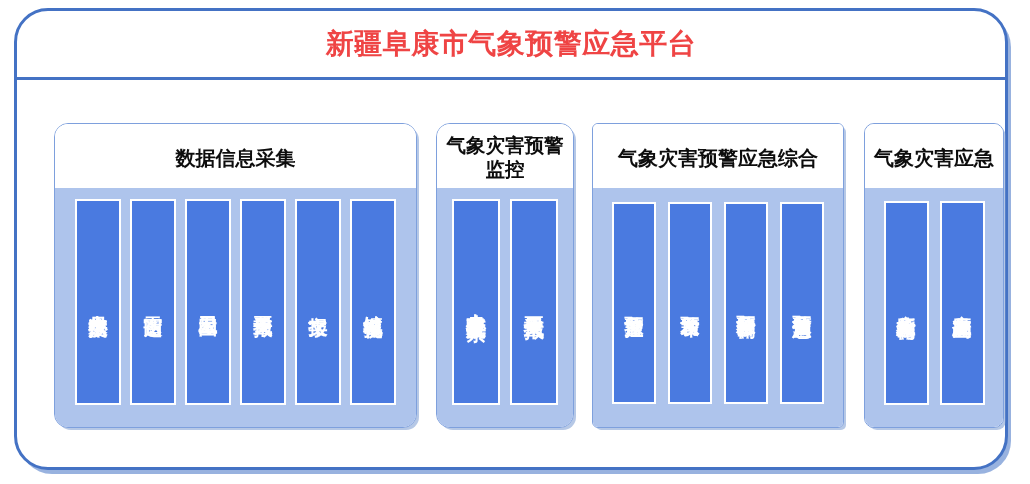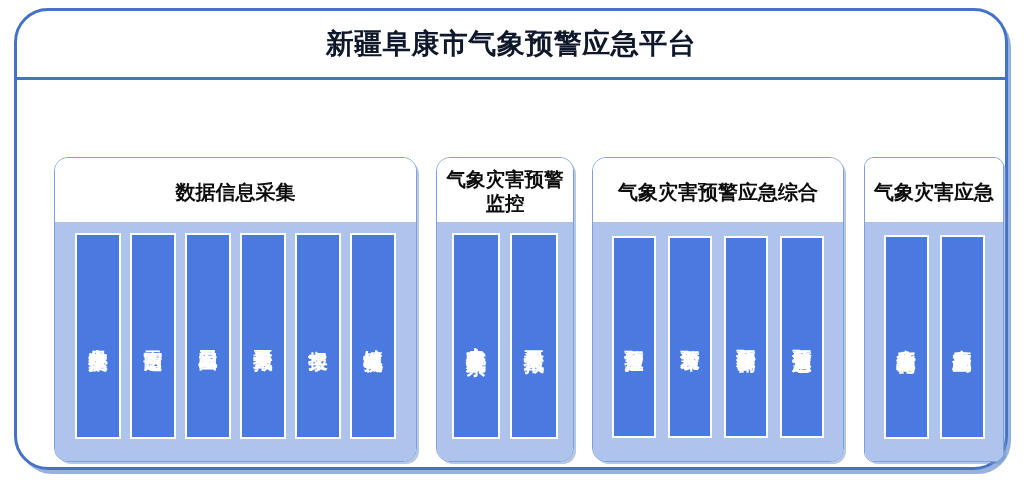--- a/index.html
+++ b/index.html
@@ -36,34 +36,33 @@
     height: 69px;
     box-sizing: border-box;
     border-bottom: 3px solid #4472c4;
     display: flex;
     align-items: center;
     justify-content: center;
   }
   #platform-title {
     font-size: 28px;
     font-weight: 700;
-    color: #0f172a;
+    color: #ef4444;
     letter-spacing: 0.5px;
     line-height: 1;
     white-space: nowrap;
   }
 
   
   #panels-row {
     position: absolute;
     left: 0;
     top: 69px;
     right: 0;
     bottom: 0;
-    margin-top: 34px;
   }
 
   .panel {
     position: absolute;
     top: 43px;
     height: 305px;
     box-sizing: border-box;
     border: 1.5px solid #7ea0dd;
     border-radius: 14px;
     background: #ffffff;
@@ -130,21 +129,21 @@
 
   
   #panel-warning-monitor { left: 419px; width: 138px; }
   #panel-warning-monitor .panel-header { height: 64px; }
   #panel-warning-monitor .panel-header .panel-title { font-size: 19.5px; }
   #panel-warning-monitor .panel-body { padding: 11px 10px 22px 10px; gap: 10px; }
   #panel-warning-monitor .vitem { width: 48px; }
   #panel-warning-monitor .vitem-label { font-size: 20px; }
 
   
-  #panel-warning-integrated { left: 575px; width: 252px; }
+  #panel-warning-integrated { left: 575px; width: 252px; border-radius: 6px; }
   #panel-warning-integrated .panel-header { height: 64px; }
   #panel-warning-integrated .panel-header .panel-title { font-size: 20px; }
   #panel-warning-integrated .panel-body { padding: 14px 14px 23px 14px; gap: 12px; }
   #panel-warning-integrated .vitem { width: 44px; }
   #panel-warning-integrated .vitem-label { font-size: 19px; }
 
   
   #panel-emergency { left: 847px; width: 140px; border-radius: 10px; }
   #panel-emergency .panel-header { height: 64px; }
   #panel-emergency .panel-header .panel-title { font-size: 20px; }

